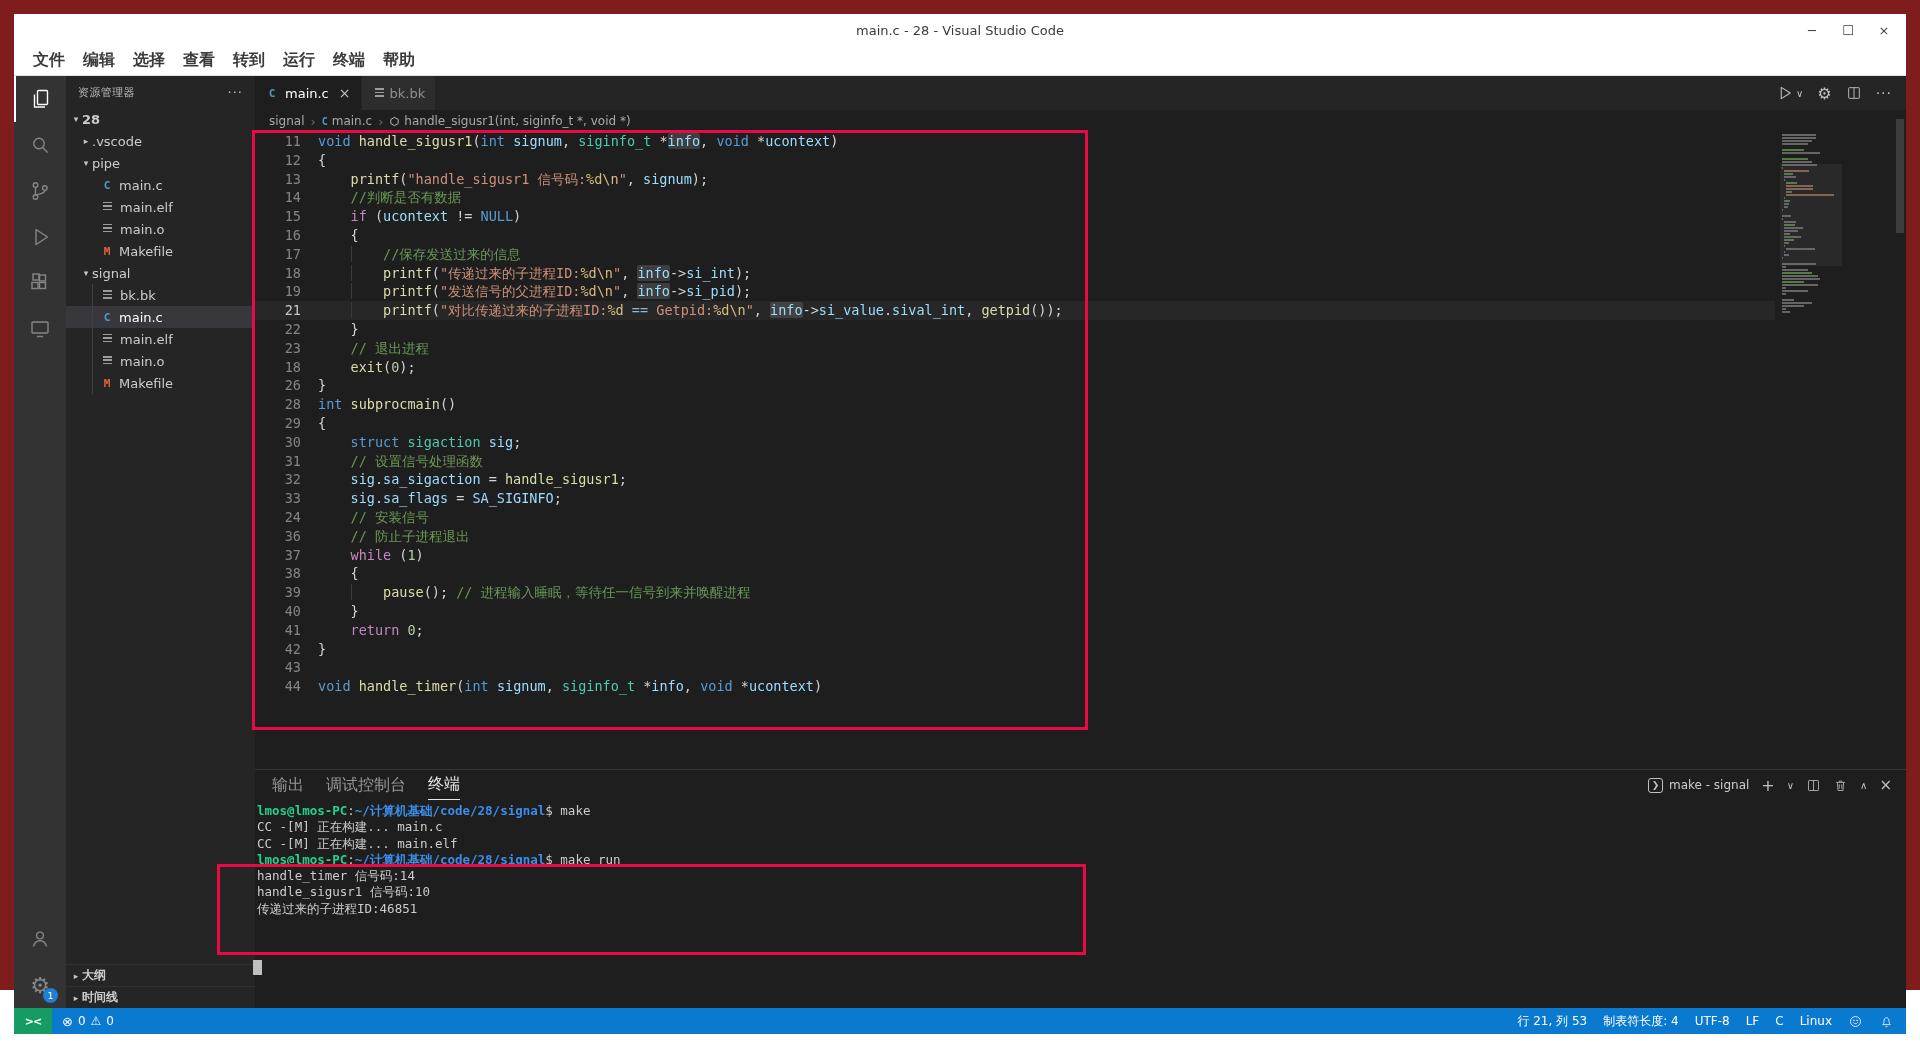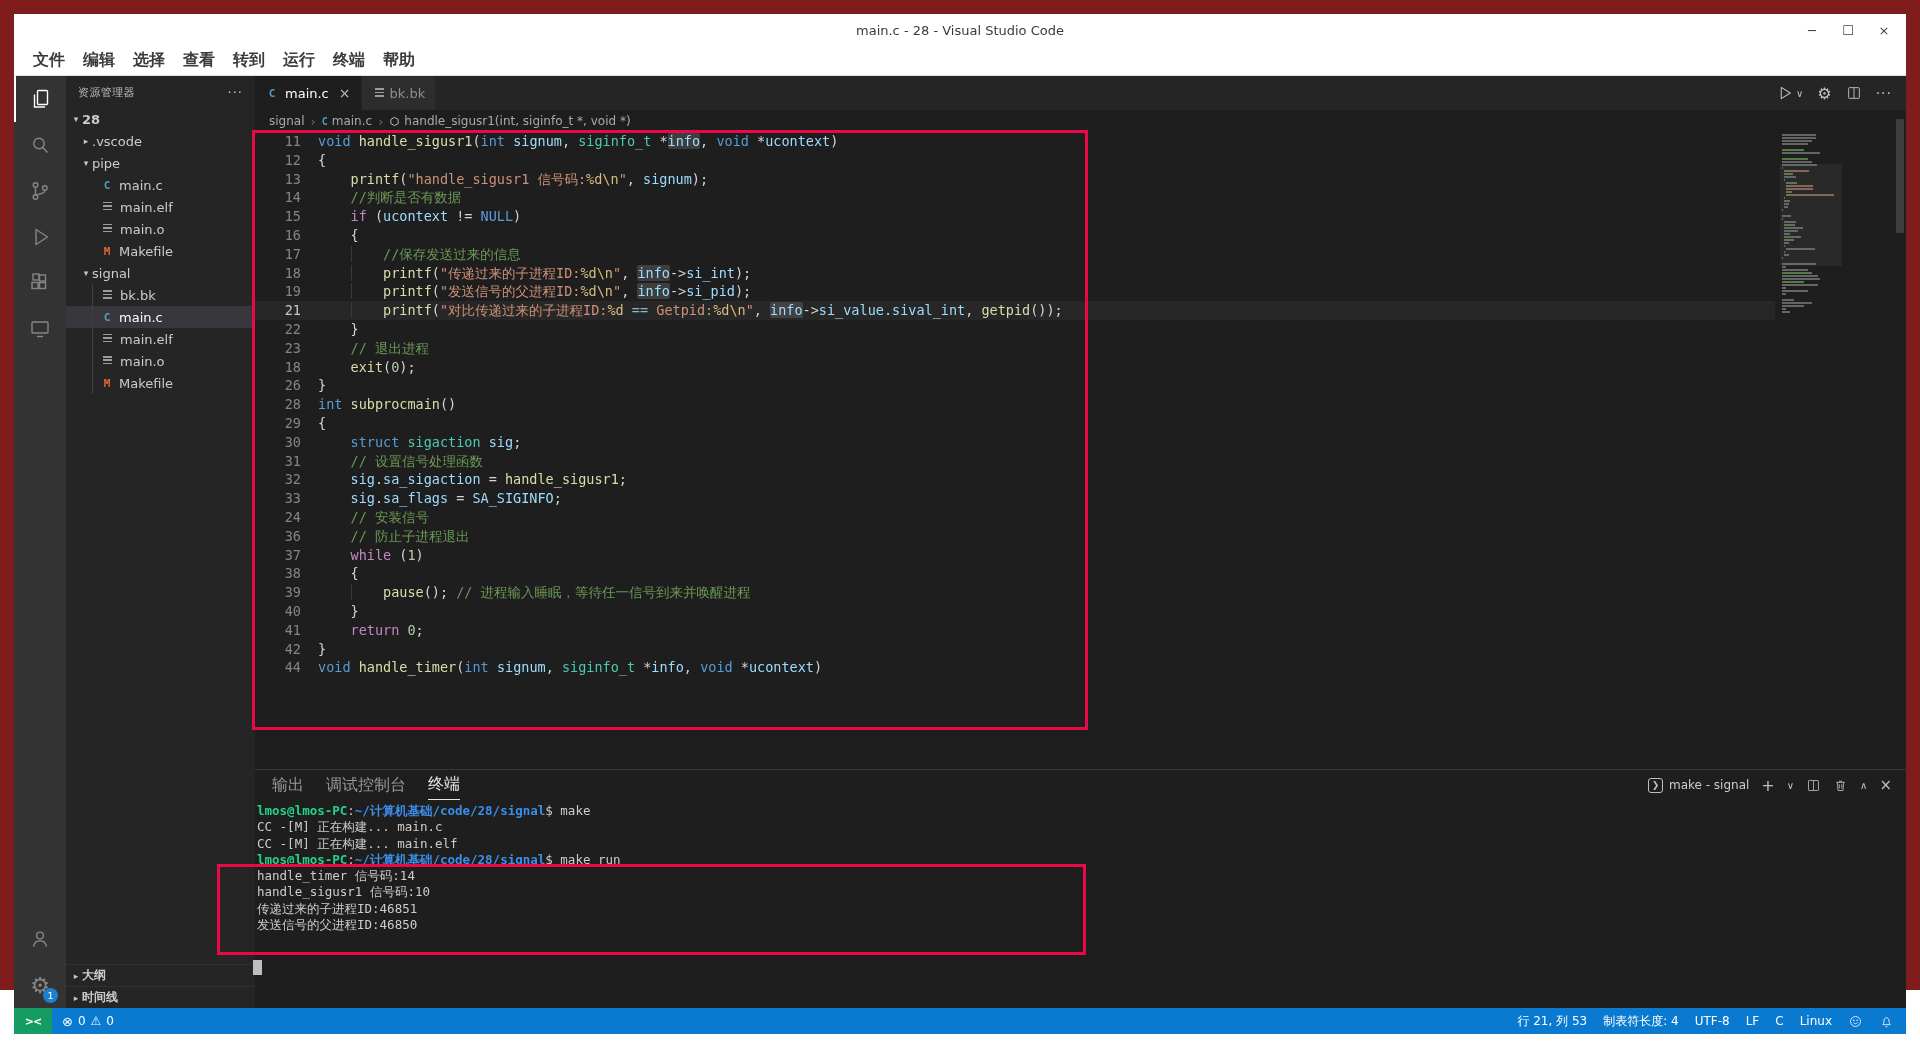--- a/index.html
+++ b/index.html
@@ -321,20 +321,21 @@
           <div class="cl"><span class="ln">32</span><span>    </span><span class="tk-v">sig</span><span class="tk-d">.</span><span class="tk-v">sa_sigaction</span><span class="tk-d"> = </span><span class="tk-f">handle_sigusr1</span><span class="tk-d">;</span></div>
           <div class="cl"><span class="ln">33</span><span>    </span><span class="tk-v">sig</span><span class="tk-d">.</span><span class="tk-v">sa_flags</span><span class="tk-d"> = </span><span class="tk-v">SA_SIGINFO</span><span class="tk-d">;</span></div>
           <div class="cl"><span class="ln">24</span><span>    </span><span class="tk-c">// 安装信号</span></div>
           <div class="cl"><span class="ln">36</span><span>    </span><span class="tk-c">// 防止子进程退出</span></div>
           <div class="cl"><span class="ln">37</span><span>    </span><span class="tk-ct">while</span><span class="tk-d"> (</span><span class="tk-n">1</span><span class="tk-d">)</span></div>
           <div class="cl"><span class="ln">38</span><span>    </span><span class="tk-d">{</span></div>
           <div class="cl"><span class="ln">39</span><span>    </span><span class="gd">    </span><span class="tk-f">pause</span><span class="tk-d">(); </span><span class="tk-c">// 进程输入睡眠，等待任一信号到来并唤醒进程</span></div>
           <div class="cl"><span class="ln">40</span><span>    </span><span class="tk-d">}</span></div>
           <div class="cl"><span class="ln">41</span><span>    </span><span class="tk-ct">return</span><span class="tk-d"> </span><span class="tk-n">0</span><span class="tk-d">;</span></div>
           <div class="cl"><span class="ln">42</span><span class="tk-d">}</span></div>
+          <div class="cl"><span class="ln">43</span></div>
           <div class="cl"><span class="ln">44</span><span class="tk-k">void</span><span class="tk-d"> </span><span class="tk-f">handle_timer</span><span class="tk-d">(</span><span class="tk-k">int</span><span class="tk-d"> </span><span class="tk-v">signum</span><span class="tk-d">, </span><span class="tk-t">siginfo_t</span><span class="tk-d"> *</span><span class="tk-v">info</span><span class="tk-d">, </span><span class="tk-k">void</span><span class="tk-d"> *</span><span class="tk-v">ucontext</span><span class="tk-d">)</span></div>
         </div>
       <div class="minimap" id="minimap">
           <div class="mm-row" style="width: 34px; margin-left: 0px; background: rgba(200, 200, 200, 0.42);"></div>
           <div class="mm-row" style="width: 34px; margin-left: 0px; background: rgba(200, 200, 200, 0.42);"></div>
           <div class="mm-row" style="width: 30px; margin-left: 0px; background: rgba(200, 200, 200, 0.42);"></div>
           <div class="mm-row" style="width: 26px; margin-left: 0px; background: rgba(200, 200, 200, 0.42);"></div>
           <div class="mm-row"></div>
           <div class="mm-row" style="width: 22px; margin-left: 0px; background: rgba(106, 153, 85, 0.75);"></div>
           <div class="mm-row" style="width: 38px; margin-left: 0px; background: rgba(200, 200, 200, 0.42);"></div>
@@ -419,21 +420,20 @@
           <span style="font-size:15px;">×</span>
         </div>
         <div class="terminal" id="terminal">
             <div class="t-line"><span class="t-user">lmos@lmos-PC</span><span>:</span><span class="t-path">~/计算机基础/code/28/signal</span><span>$ </span><span>make</span></div>
             <div class="t-line">CC -[M] 正在构建... main.c</div>
             <div class="t-line">CC -[M] 正在构建... main.elf</div>
             <div class="t-line"><span class="t-user">lmos@lmos-PC</span><span>:</span><span class="t-path">~/计算机基础/code/28/signal</span><span>$ </span><span>make run</span></div>
             <div class="t-line">handle_timer 信号码:14</div>
             <div class="t-line">handle_sigusr1 信号码:10</div>
             <div class="t-line">传递过来的子进程ID:46851</div>
-            <div class="t-line">发送信号的父进程ID:46850</div>
           </div>
       </div>
     </div>
 
     <div class="t-cursor"></div>
 
     <div class="statusbar">
       <div class="remote">&gt;&lt;</div>
       <div class="sb-left">
         <span style="font-size:13px;">⊗</span>

